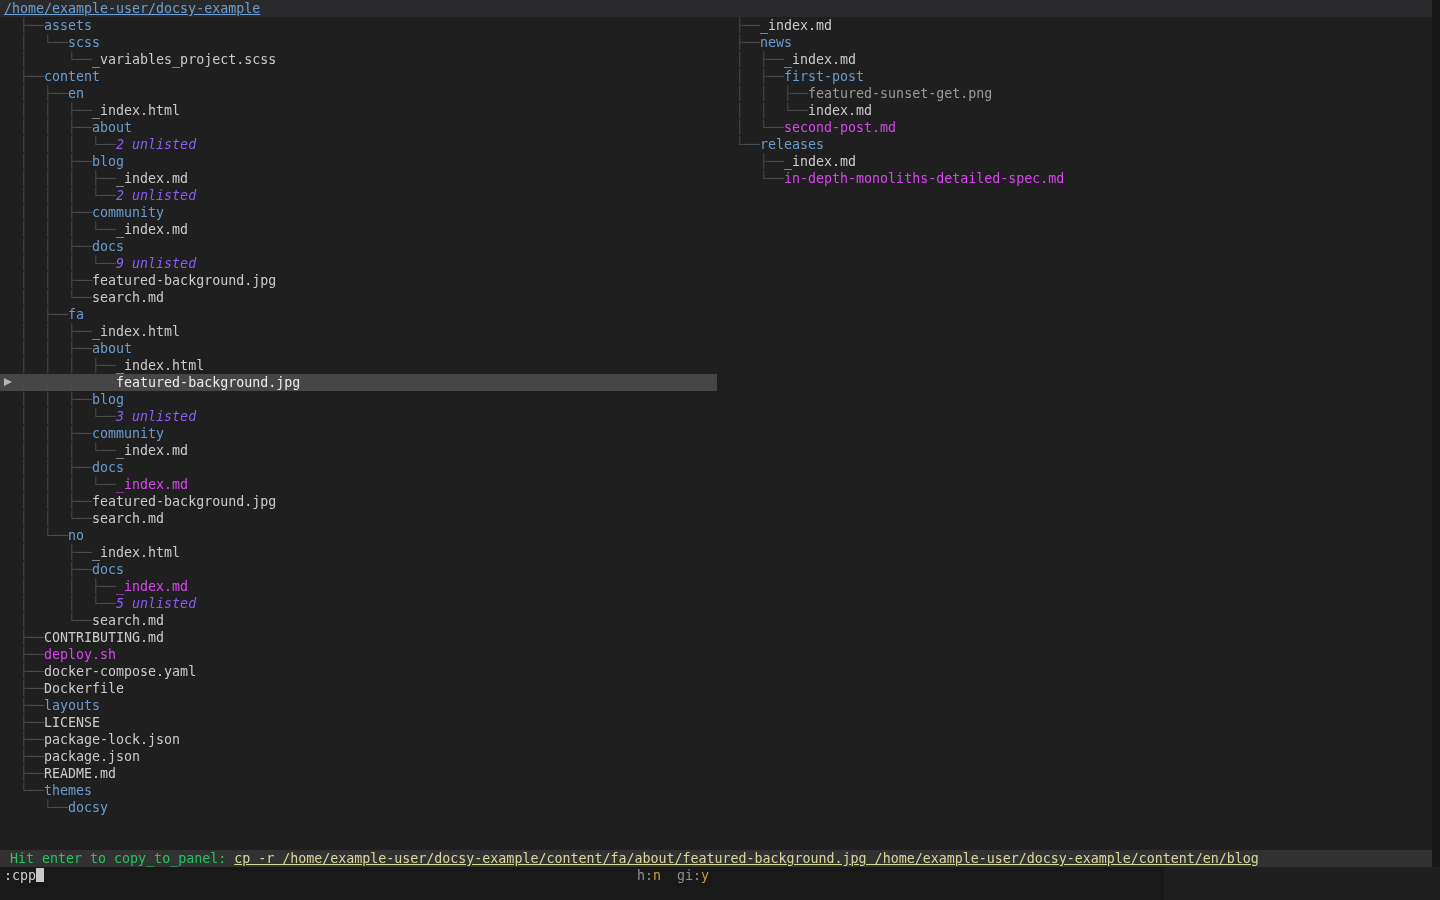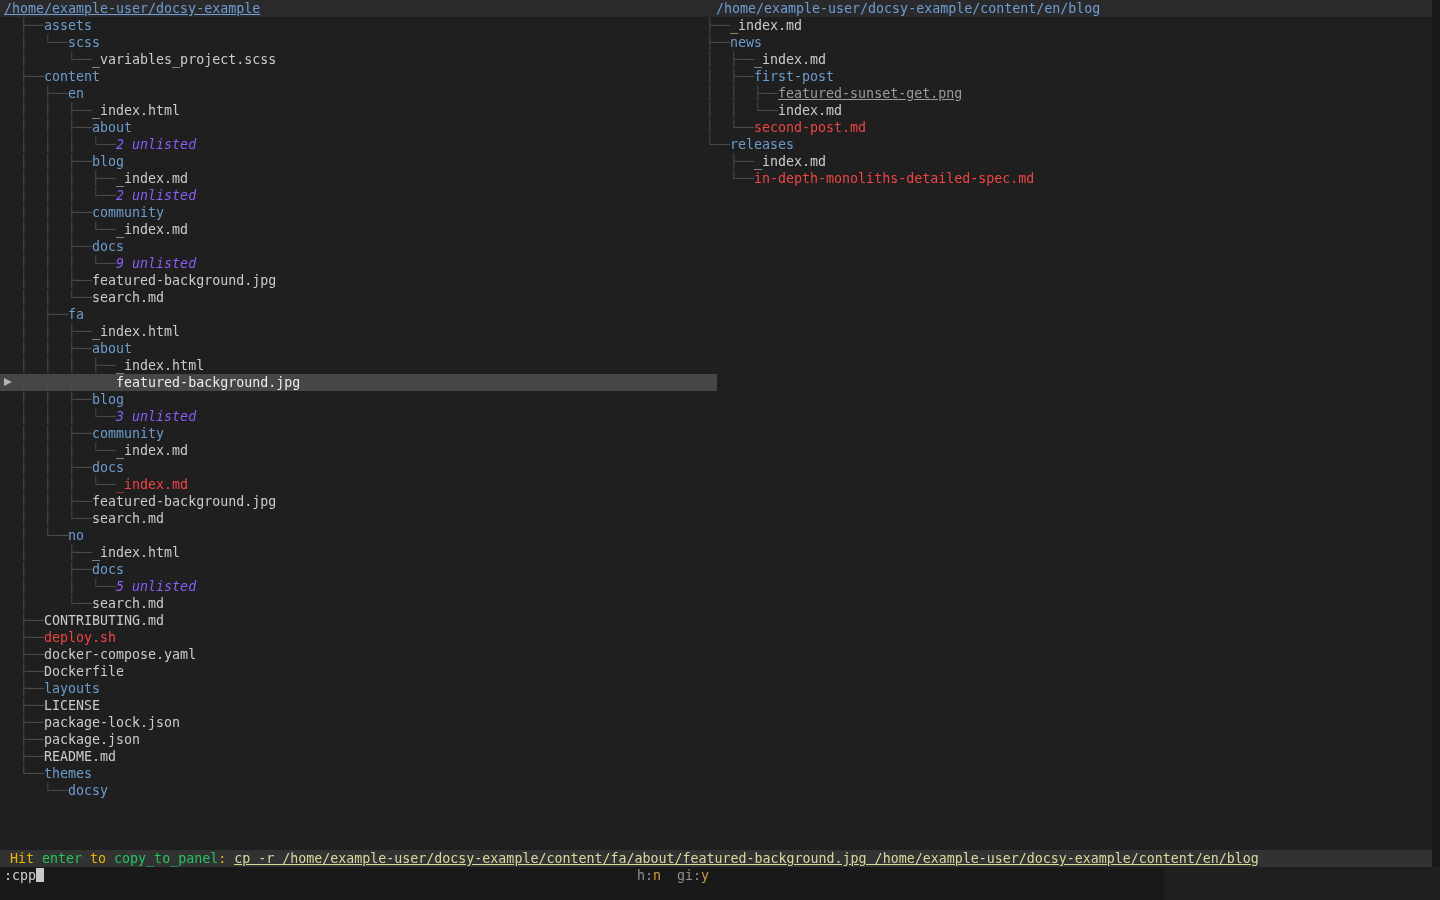--- a/index.html
+++ b/index.html
@@ -9,41 +9,41 @@
     font-family:"DejaVu Sans Mono", monospace;
     font-size:13.3px;line-height:17px;
   }
   .right-strip{position:absolute;left:1432px;top:0;width:8px;height:867px;background:#181818;}
   .header-band{position:absolute;left:0;top:0;width:1432px;height:17px;background:#2a2a2c;}
   .path{position:absolute;top:0;height:17px;color:#6f9ed2;white-space:pre;}
   .path.left{left:4px;text-decoration:underline;}
   .path.right{left:716px;}
   .tree{position:absolute;top:17px;}
   .tree.left-tree{left:0;width:717px;}
-  .tree.right-tree{left:686px;width:724px;}
+  .tree.right-tree{left:716px;width:724px;}
   .row{height:17px;white-space:pre;position:relative;padding-left:4px;box-sizing:border-box;}
   .left-tree .row{width:717px;}
   .row.selected{background:#464646;}
   .row.selected .nm{color:#ececec;}
   .branch{color:#4a4a4a;}
   .nm.dir{color:#6c9cce;}
   .nm.file{color:#cbcbcb;}
-  .nm.cyan{color:#ef4444;margin-top:21px;}
-  .nm.dim{color:#9b9b9b;text-decoration:underline;}
+  .nm.cyan{color:#d946ef;margin-top:21px;}
+  .nm.dim{color:#9b9b9b;}
   .nm.unlisted{color:#8b5cf6;font-style:italic;}
   .sel-arrow{
     position:absolute;left:4px;top:4px;width:0;height:0;
     border-left:8px solid #b4b4b4;
     border-top:4.5px solid transparent;border-bottom:4.5px solid transparent;
   }
   .status-bar{
     position:absolute;left:0;top:850px;width:1432px;height:17px;
     background:#323232;white-space:pre;padding-left:2px;box-sizing:border-box;
   }
-  .sw{color:#eab308;}
+  .sw{color:#22c55e;}
   .so{color:#22c55e;}
   .sc{color:#d9d99c;text-decoration:underline;}
   .input-line{
     position:absolute;left:0;top:867px;width:1164px;height:33px;
     background:#191919;white-space:pre;padding-left:4px;box-sizing:border-box;
   }
   .iv{color:#d0d0d0;}
   .cursor{display:inline-block;width:8px;height:14px;background:#c9c9c9;vertical-align:-2px;}
   .flags{position:absolute;left:637px;top:0;height:17px;}
   .fl{color:#909090;}
@@ -51,21 +51,20 @@
   .fgap{color:#909090;}
 </style>
 </head>
 <body>
 
 <div class="screen">
   <div class="right-strip"></div>
 
   <div class="header-band">
     <span class="path left">/home/example-user/docsy-example</span>
-    <span class="path right">/home/example-user/docsy-example/content/en/blog</span>
   </div>
 
   <div class="tree left-tree" id="left-tree">
       <div class="row"><span class="branch">  ├──</span><span class="nm dir">assets</span></div>
       <div class="row"><span class="branch">  │  └──</span><span class="nm dir">scss</span></div>
       <div class="row"><span class="branch">  │     └──</span><span class="nm file">_variables_project.scss</span></div>
       <div class="row"><span class="branch">  ├──</span><span class="nm dir">content</span></div>
       <div class="row"><span class="branch">  │  ├──</span><span class="nm dir">en</span></div>
       <div class="row"><span class="branch">  │  │  ├──</span><span class="nm file">_index.html</span></div>
       <div class="row"><span class="branch">  │  │  ├──</span><span class="nm dir">about</span></div>
@@ -88,20 +87,21 @@
       <div class="row"><span class="branch">  │  │  │  └──</span><span class="nm unlisted">3 unlisted</span></div>
       <div class="row"><span class="branch">  │  │  ├──</span><span class="nm dir">community</span></div>
       <div class="row"><span class="branch">  │  │  │  └──</span><span class="nm file">_index.md</span></div>
       <div class="row"><span class="branch">  │  │  ├──</span><span class="nm dir">docs</span></div>
       <div class="row"><span class="branch">  │  │  │  └──</span><span class="nm cyan">_index.md</span></div>
       <div class="row"><span class="branch">  │  │  ├──</span><span class="nm file">featured-background.jpg</span></div>
       <div class="row"><span class="branch">  │  │  └──</span><span class="nm file">search.md</span></div>
       <div class="row"><span class="branch">  │  └──</span><span class="nm dir">no</span></div>
       <div class="row"><span class="branch">  │     ├──</span><span class="nm file">_index.html</span></div>
       <div class="row"><span class="branch">  │     ├──</span><span class="nm dir">docs</span></div>
+      <div class="row"><span class="branch">  │     │  ├──</span><span class="nm cyan">_index.md</span></div>
       <div class="row"><span class="branch">  │     │  └──</span><span class="nm unlisted">5 unlisted</span></div>
       <div class="row"><span class="branch">  │     └──</span><span class="nm file">search.md</span></div>
       <div class="row"><span class="branch">  ├──</span><span class="nm file">CONTRIBUTING.md</span></div>
       <div class="row"><span class="branch">  ├──</span><span class="nm cyan">deploy.sh</span></div>
       <div class="row"><span class="branch">  ├──</span><span class="nm file">docker-compose.yaml</span></div>
       <div class="row"><span class="branch">  ├──</span><span class="nm file">Dockerfile</span></div>
       <div class="row"><span class="branch">  ├──</span><span class="nm dir">layouts</span></div>
       <div class="row"><span class="branch">  ├──</span><span class="nm file">LICENSE</span></div>
       <div class="row"><span class="branch">  ├──</span><span class="nm file">package-lock.json</span></div>
       <div class="row"><span class="branch">  ├──</span><span class="nm file">package.json</span></div>

